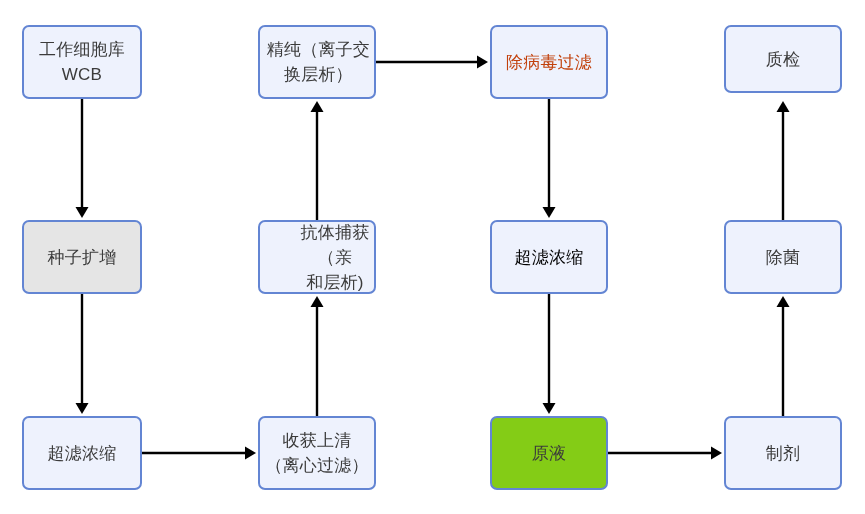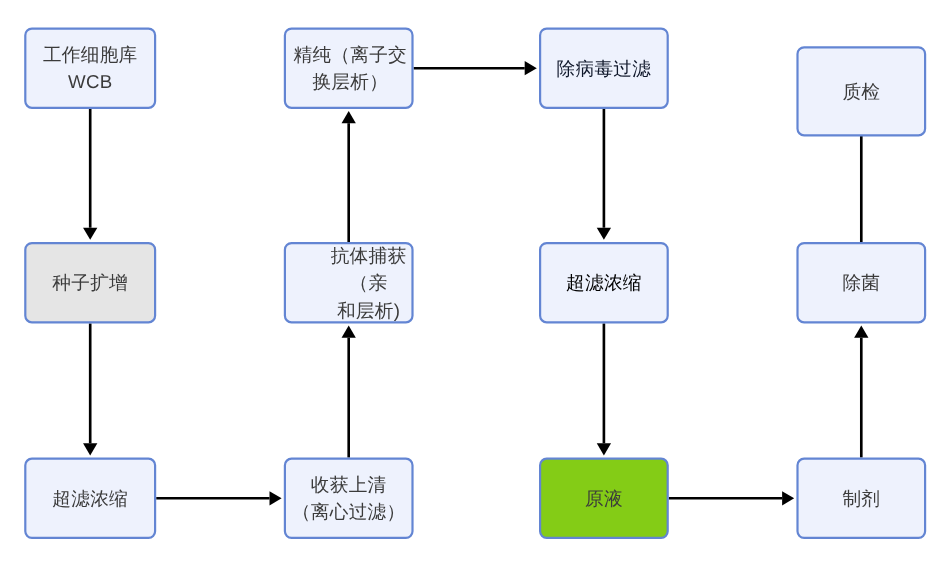--- a/index.html
+++ b/index.html
@@ -114,29 +114,29 @@
       </div>
       <div class="node" style="left: 258px; top: 220px; width: 118px; height: 74px; background: rgb(238, 242, 253); border-color: rgb(99, 133, 211); padding-left: 36px;">
         <span class="node-label" style="color: rgb(59, 59, 59);">抗体捕获（亲
 和层析)</span>
       </div>
       <div class="node" style="left: 258px; top: 416px; width: 118px; height: 74px; background: rgb(238, 242, 253); border-color: rgb(99, 133, 211);">
         <span class="node-label" style="color: rgb(59, 59, 59);">收获上清
 （离心过滤）</span>
       </div>
       <div class="node" style="left: 490px; top: 25px; width: 118px; height: 74px; background: rgb(238, 242, 253); border-color: rgb(99, 133, 211);">
-        <span class="node-label" style="color: #0f172a;">除病毒过滤</span>
+        <span class="node-label" style="color: #c2410c;">除病毒过滤</span>
       </div>
       <div class="node" style="left: 490px; top: 220px; width: 118px; height: 74px; background: rgb(238, 242, 253); border-color: rgb(99, 133, 211);">
         <span class="node-label" style="color: #000000;">超滤浓缩</span>
       </div>
       <div class="node" style="left: 490px; top: 416px; width: 118px; height: 74px; background: #84cc16; border-color: rgb(99, 133, 211);">
         <span class="node-label" style="color: rgb(59, 59, 59);">原液</span>
       </div>
-      <div class="node" style="left: 724px; top: 42px; width: 118px; height: 82px; background: rgb(238, 242, 253); border-color: rgb(99, 133, 211);">
+      <div class="node" style="left: 724px; top: 25px; width: 118px; height: 68px; background: rgb(238, 242, 253); border-color: rgb(99, 133, 211);">
         <span class="node-label" style="color: rgb(59, 59, 59);">质检</span>
       </div>
       <div class="node" style="left: 724px; top: 220px; width: 118px; height: 74px; background: rgb(238, 242, 253); border-color: rgb(99, 133, 211);">
         <span class="node-label" style="color: rgb(59, 59, 59);">除菌</span>
       </div>
       <div class="node" style="left: 724px; top: 416px; width: 118px; height: 74px; background: rgb(238, 242, 253); border-color: rgb(99, 133, 211);">
         <span class="node-label" style="color: rgb(59, 59, 59);">制剂</span>
       </div>
     </div>
 </div>

